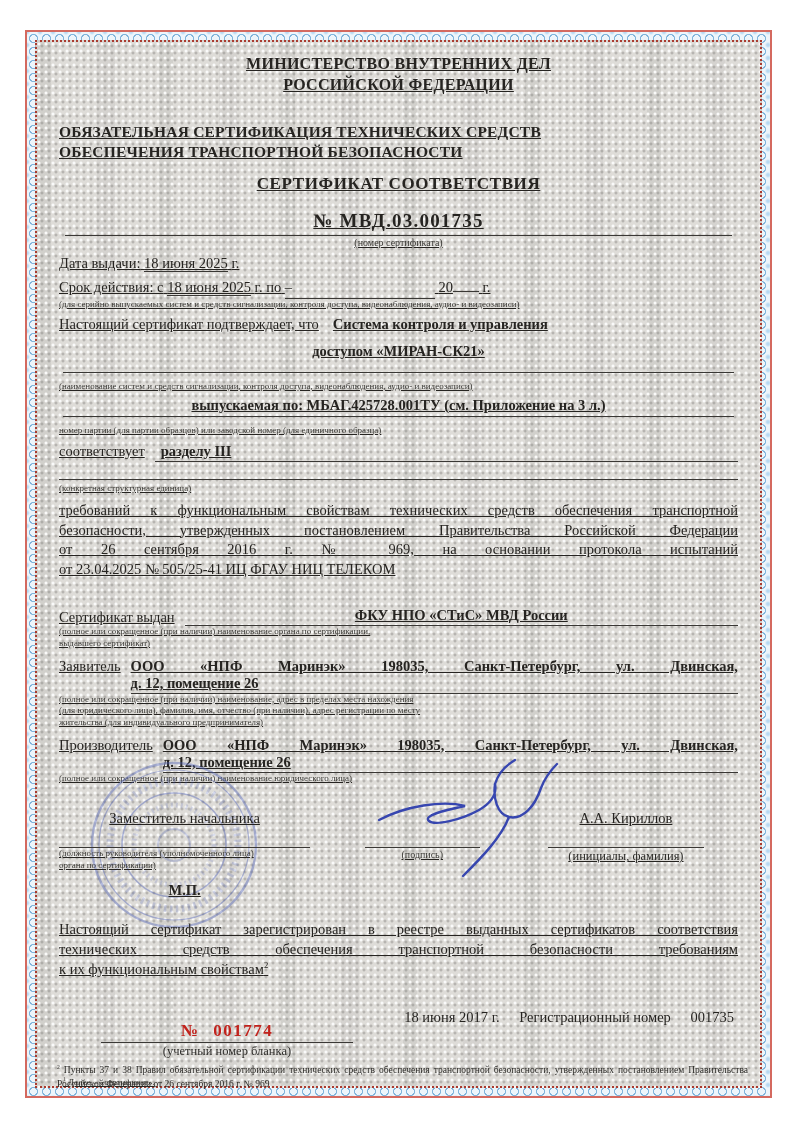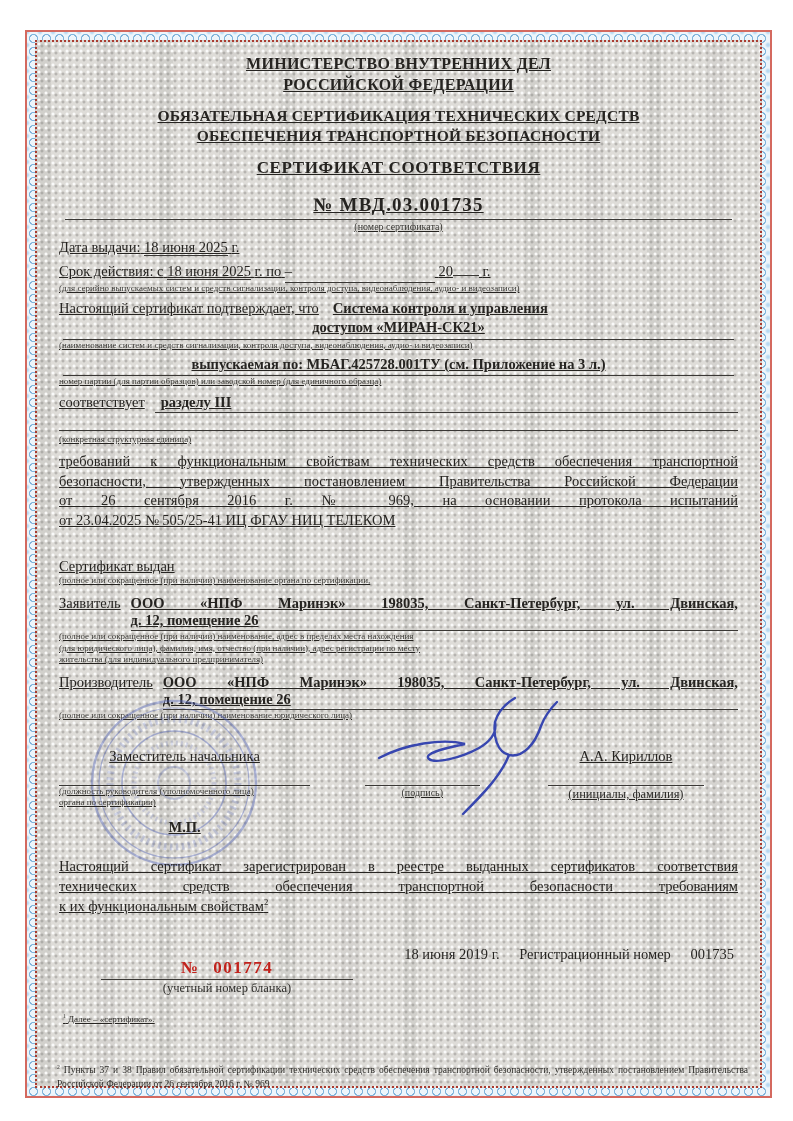--- a/index.html
+++ b/index.html
@@ -32,21 +32,21 @@
       radial-gradient(circle at 5px 4px, rgba(118,116,112,.38) 1px, rgba(0,0,0,0) 1.9px),
       repeating-linear-gradient(90deg, rgba(100,98,95,.10) 0 14px, rgba(0,0,0,0) 14px 60px, rgba(100,98,95,.07) 60px 78px, rgba(0,0,0,0) 78px 122px);
     background-size:7px 7px,7px 7px,auto;
     padding:12px 22px 2px 22px;
     text-decoration:underline;
   }
   
   .c{text-align:center;}
   .b{font-weight:bold;}
   .h1{font-size:16px;line-height:1.3;letter-spacing:.3px;font-weight:bold;text-align:center;}
-  .h2{font-size:15.5px;line-height:1.3;letter-spacing:.2px;font-weight:bold;text-align:center;margin-top:10px;}
+  .h2{font-size:15.5px;line-height:1.3;letter-spacing:.2px;font-weight:bold;margin-top:26px;}
   .title{font-size:17px;letter-spacing:.6px;font-weight:bold;text-align:center;margin-top:12px;}
   .sub{font-size:14.5px;font-weight:bold;line-height:1.35;text-align:center;margin-top:2px;}
   .certnum{font-size:19px;font-weight:bold;letter-spacing:1.2px;text-align:center;
     border-bottom:1.5px solid #3a3835;padding-bottom:3px;margin:16px 6px 0 6px;}
   .cap{font-size:9px;line-height:1.3;text-align:left;color:#3a3935;}
   .cap10{font-size:10px;line-height:1.3;text-align:center;color:#3a3935;}
   .cap12{font-size:12.5px;line-height:1.3;text-align:center;color:#2e2d2a;}
   .row{font-size:14.5px;line-height:1.35;margin-top:5px;}
   .u{border-bottom:1.3px solid #3a3835;}
   .jline{text-align:justify;text-align-last:justify;}
@@ -122,44 +122,46 @@
         <span class="u" style="display:inline-block;width:150px;">–</span>
         <span>20</span><span class="u" style="display:inline-block;width:26px;"></span>
         <span>г.</span>
       </div>
       <div class="cap">(для серийно выпускаемых систем и средств сигнализации, контроля доступа, видеонаблюдения, аудио- и видеозаписи)</div>
 
       <div class="row" style="display:flex;margin-top:4px;">
         <span style="white-space:nowrap;padding-right:14px;">Настоящий сертификат подтверждает, что</span>
         <span style="flex:1;font-weight:bold;">Система контроля и управления</span>
       </div>
-      <div class="row c b" style="margin:0 4px;border-bottom:1.3px solid #3a3835;padding-bottom:1px;">доступом «МИРАН-СК21»</div>
+      <div class="row c b" style="margin:8px 4px;border-bottom:1.3px solid #3a3835;padding-bottom:10px;">доступом «МИРАН-СК21»</div>
       <div class="cap">(наименование систем и средств сигнализации, контроля доступа, видеонаблюдения, аудио- и видеозаписи)</div>
 
-      <div class="row c b" style="margin:3px 4px 0;border-bottom:1.3px solid #3a3835;padding-bottom:1px;">выпускаемая по: МБАГ.425728.001ТУ (см. Приложение на 3 л.)</div>
+      <div class="row c b" style="margin:3px 4px 8px;border-bottom:1.3px solid #3a3835;padding-bottom:1px;">выпускаемая по: МБАГ.425728.001ТУ (см. Приложение на 3 л.)</div>
       <div class="cap">номер партии (для партии образцов) или заводской номер (для единичного образца)</div>
 
       <div class="row" style="display:flex;margin-top:5px;">
         <span style="white-space:nowrap;padding-right:10px;">соответствует</span>
         <span style="flex:1;border-bottom:1.3px solid #3a3835;font-weight:bold;padding-left:6px;">разделу III</span>
       </div>
       <div class="blankline"></div>
       <div class="cap" style="margin-top:3px;">(конкретная структурная единица)</div>
 
       <div class="row" style="margin-top:6px;">
         <div class="jline">требований к функциональным свойствам технических средств обеспечения транспортной</div>
         <div class="jline">безопасности, утвержденных постановлением Правительства Российской Федерации</div>
         <div class="jline">от 26 сентября 2016 г. № 969, на основании протокола испытаний</div>
         <div>от 23.04.2025 № 505/25-41 ИЦ ФГАУ НИЦ ТЕЛЕКОМ</div>
       </div>
 
       <div class="field" style="margin-top:28px;">
         <span class="lbl">Сертификат выдан</span>
+        <span class="val">ФКУ НПО «СТиС» МВД России</span>
       </div>
       <div class="cap">(полное или сокращенное (при наличии) наименование органа по сертификации,</div>
+      <div class="cap">выдавшего сертификат)</div>
 
       <div class="field" style="margin-top:8px;">
         <span class="lbl" style="align-self:flex-start;">Заявитель</span>
         <span class="vblock">
           <span class="vline1 jline" style="display:block;">ООО «НПФ Маринэк» 198035, Санкт-Петербург, ул. Двинская,</span>
           <span class="vline2" style="display:block;">д. 12, помещение 26</span>
         </span>
       </div>
       <div class="cap">(полное или сокращенное (при наличии) наименование, адрес в пределах места нахождения</div>
       <div class="cap">(для юридического лица), фамилия, имя, отчество (при наличии), адрес регистрации по месту</div>
@@ -215,21 +217,21 @@
       </div>
 
       <div class="regpar">
         <div class="jline">Настоящий сертификат зарегистрирован в реестре выданных сертификатов соответствия</div>
         <div class="jline">технических средств обеспечения транспортной безопасности требованиям</div>
         <div><span>к их функциональным свойствам</span><sup class="fn">2</sup></div>
       </div>
 
       <div class="bottomrow">
         <div class="regline">
-          <span>18 июня 2019 г.</span>
+          <span>18 июня 2017 г.</span>
           <span class="sp">Регистрационный номер</span>
           <span class="sp">001735</span>
         </div>
         <div class="blanknum">
           <div class="rednum">
             <span class="pre">№</span><span>001774</span>
           </div>
           <div class="cap12">(учетный номер бланка)</div>
         </div>
       </div>

